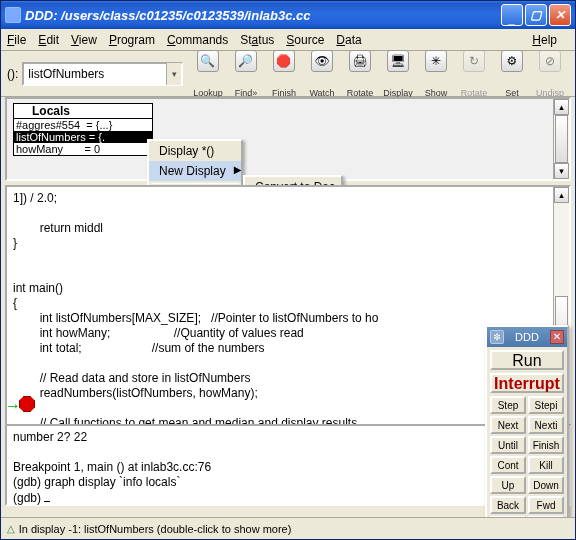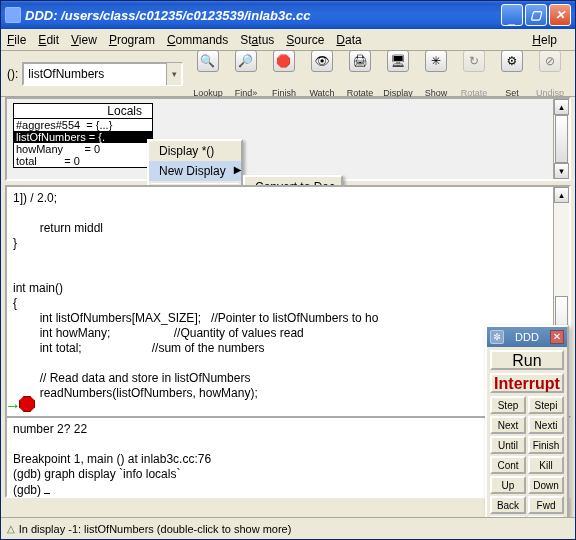--- a/index.html
+++ b/index.html
@@ -22,28 +22,28 @@
   .ddarrow { width:16px; height:22px; background:#ece9d8; border-left:1px solid #aca899; display:flex; align-items:center; justify-content:center; font-size:9px; color:#555;}
   .tbtns { display:flex; align-items:flex-start; margin-left:6px; }
   .tbtn { width:36px; display:flex; flex-direction:column; align-items:center; margin:0 1px; }
   .tbtn .ico { width:22px; height:22px; border:1px solid #999; background:linear-gradient(#fff,#ddd); border-radius:3px; display:flex; align-items:center; justify-content:center; font-size:12px;}
   .tbtn .lbl { font-size:9px; margin-top:16px; color:#333; }
   .tbtn.dis .ico { opacity:.45; }
   .tbtn.dis .lbl { color:#999; }
   .workarea { position:relative; height:442px; }
   .datapane { position:absolute; left:4px; right:4px; top:0; height:84px; border:2px inset #fff; background:#f0f0f0; background-image: radial-gradient(#bbb 0.6px, transparent 0.6px); background-size:10px 10px; }
   .localsbox { position:absolute; left:6px; top:4px; width:140px; background:#fff; border:1px solid #000; font-family:"Courier New",monospace; font-size:11px; }
-  .localsbox .hdr { background:#fff; border-bottom:1px solid #000; padding:0 10px; font-weight:normal; font-family:Tahoma,sans-serif; font-size:12px;text-align:right;}
+  .localsbox .hdr { background:#fff; border-bottom:1px solid #000; padding:0 18px; font-weight:bold; font-family:Tahoma,sans-serif; font-size:12px;}
   .localsbox .row { padding:0 2px; white-space:pre; }
   .localsbox .row.sel { background:#000; color:#fff; }
   .codepane { position:absolute; left:4px; right:4px; top:88px; height:242px; border:2px inset #fff; background:#fff; font-family:"Courier New",monospace; font-size:12px; white-space:pre; padding:4px 6px; overflow:hidden; color:#000;}
   .stopglyph { position:absolute; left:-2px; top:208px; display:flex; align-items:center;}
   .stopglyph .arrow { color:#0a0; font-size:16px; font-weight:bold;}
   .stopglyph .oct { width:16px; height:16px; background:#d00; border:1px solid #800; transform:rotate(0); clip-path: polygon(30% 0,70% 0,100% 30%,100% 70%,70% 100%,30% 100%,0 70%,0 30%); margin-left:-2px;}
-  .consolepane { position:absolute; left:4px; right:4px; top:319px; height:82px; border:2px inset #fff; background:#fff; font-family:"Courier New",monospace; font-size:12px; white-space:pre; padding:4px 6px; }
+  .consolepane { position:absolute; left:4px; right:4px; top:327px; height:82px; border:2px inset #fff; background:#fff; font-family:"Courier New",monospace; font-size:12px; white-space:pre; padding:4px 6px; }
   .statusbar { position:absolute; left:0; right:0; bottom:0; height:22px; background:#ece9d8; border-top:1px solid #aca899; font-size:11px; display:flex; align-items:center; padding:0 6px; }
   .statusbar .tri { color:#3a7d3a; margin-right:4px; font-size:10px;}
   
   .ctxmenu { position:absolute; background:#ece9d8; border:2px outset #fff; font-size:12px; box-shadow:2px 2px 3px rgba(0,0,0,.3); }
   .ctxmenu .item { padding:3px 10px 3px 10px; white-space:nowrap; display:flex; align-items:flex-start; justify-content:space-between; }
   .ctxmenu .item.sel { background:#c8d8ee; }
   .ctxmenu .item.dis { color:#8a8a8a; }
   .ctxmenu .sep { height:1px; background:#aca899; margin:2px 2px; border-bottom:1px solid #fff;}
   .subarrow { font-size:10px; margin-left:8px;}
   
@@ -139,21 +139,20 @@
 </div>
 
 <div class="workarea">
 
   <div class="datapane">
     <div class="localsbox">
       <div class="hdr">Locals</div>
       <div class="row">#aggres#554  = {...}</div>
       <div class="row sel">listOfNumbers = {.</div>
       <div class="row">howMany       = 0</div>
-      <div class="row">total         = 0</div>
     </div>
     <div class="vscroll">
       <div class="btn">▴</div>
       <div class="track">
           <div class="thumb" style="top:0;height:100%;"></div>
         </div>
       <div class="btn">▾</div>
     </div>
   </div>
 

